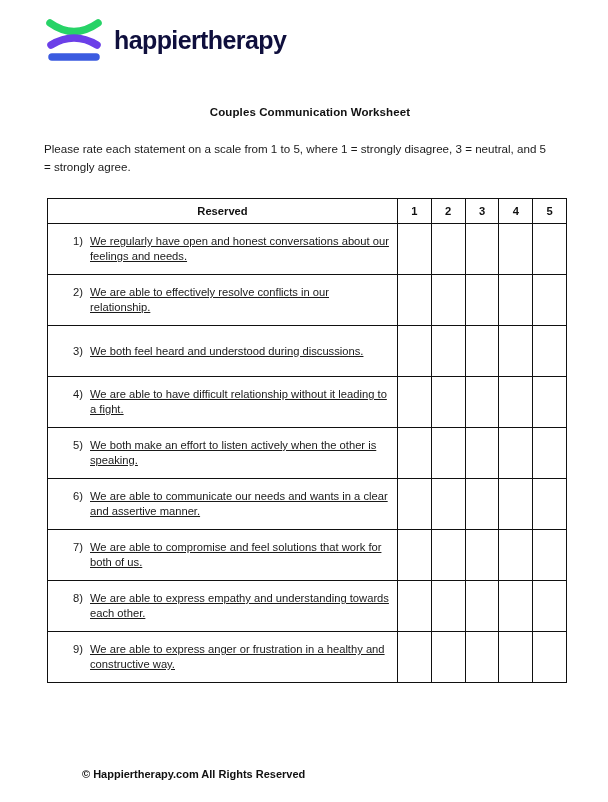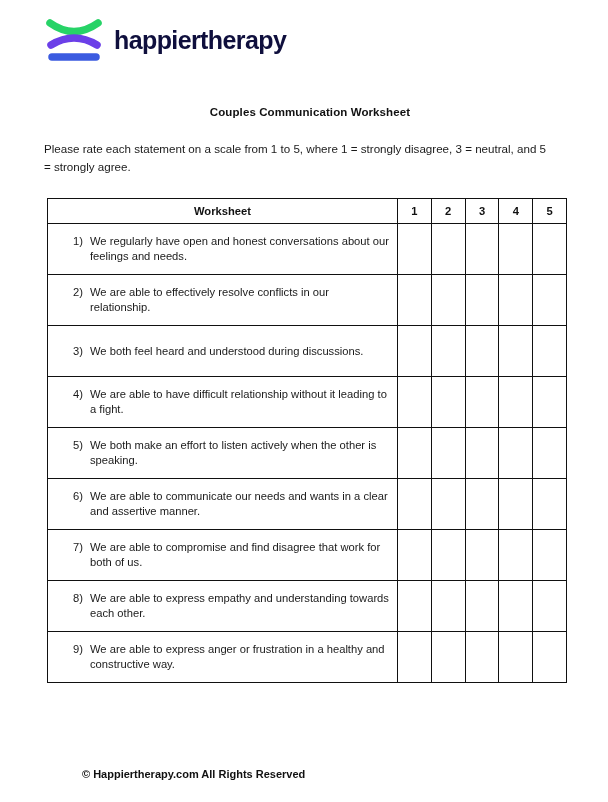--- a/index.html
+++ b/index.html
@@ -107,20 +107,21 @@
     gap: 7px;
     line-height: 1.33;
   }
   .statement-num {
     min-width: 19px;
     text-align: right;
     flex: 0 0 auto;
   }
   .statement-text {
     flex: 1 1 auto;
+    text-decoration: underline;
   }
   .rating-cell { height: 40px; }
 
   
   .footer {
     position: absolute;
     left: 46px;
     top: 768px;
     font-size: 11px;
     font-weight: bold;
@@ -153,21 +154,21 @@
     <colgroup>
       <col class="col-statement">
       <col class="col-rating">
         <col class="col-rating">
         <col class="col-rating">
         <col class="col-rating">
         <col class="col-rating">
     </colgroup>
     <thead>
       <tr>
-        <th>Worksheet</th>
+        <th>Reserved</th>
         <th>1</th>
         <th>2</th>
         <th>3</th>
         <th>4</th>
         <th>5</th>
       </tr>
     </thead>
     <tbody>
 
       <tr>
@@ -251,21 +252,21 @@
         <td class="rating-cell"></td>
         <td class="rating-cell"></td>
         <td class="rating-cell"></td>
         <td class="rating-cell"></td>
       </tr>
 
       <tr>
         <td class="statement-cell">
           <div class="statement-row-inner">
             <span class="statement-num">7)</span>
-            <span class="statement-text">We are able to compromise and find disagree that work for both of us.</span>
+            <span class="statement-text">We are able to compromise and feel solutions that work for both of us.</span>
           </div>
         </td>
         <td class="rating-cell"></td>
         <td class="rating-cell"></td>
         <td class="rating-cell"></td>
         <td class="rating-cell"></td>
         <td class="rating-cell"></td>
       </tr>
 
       <tr>

